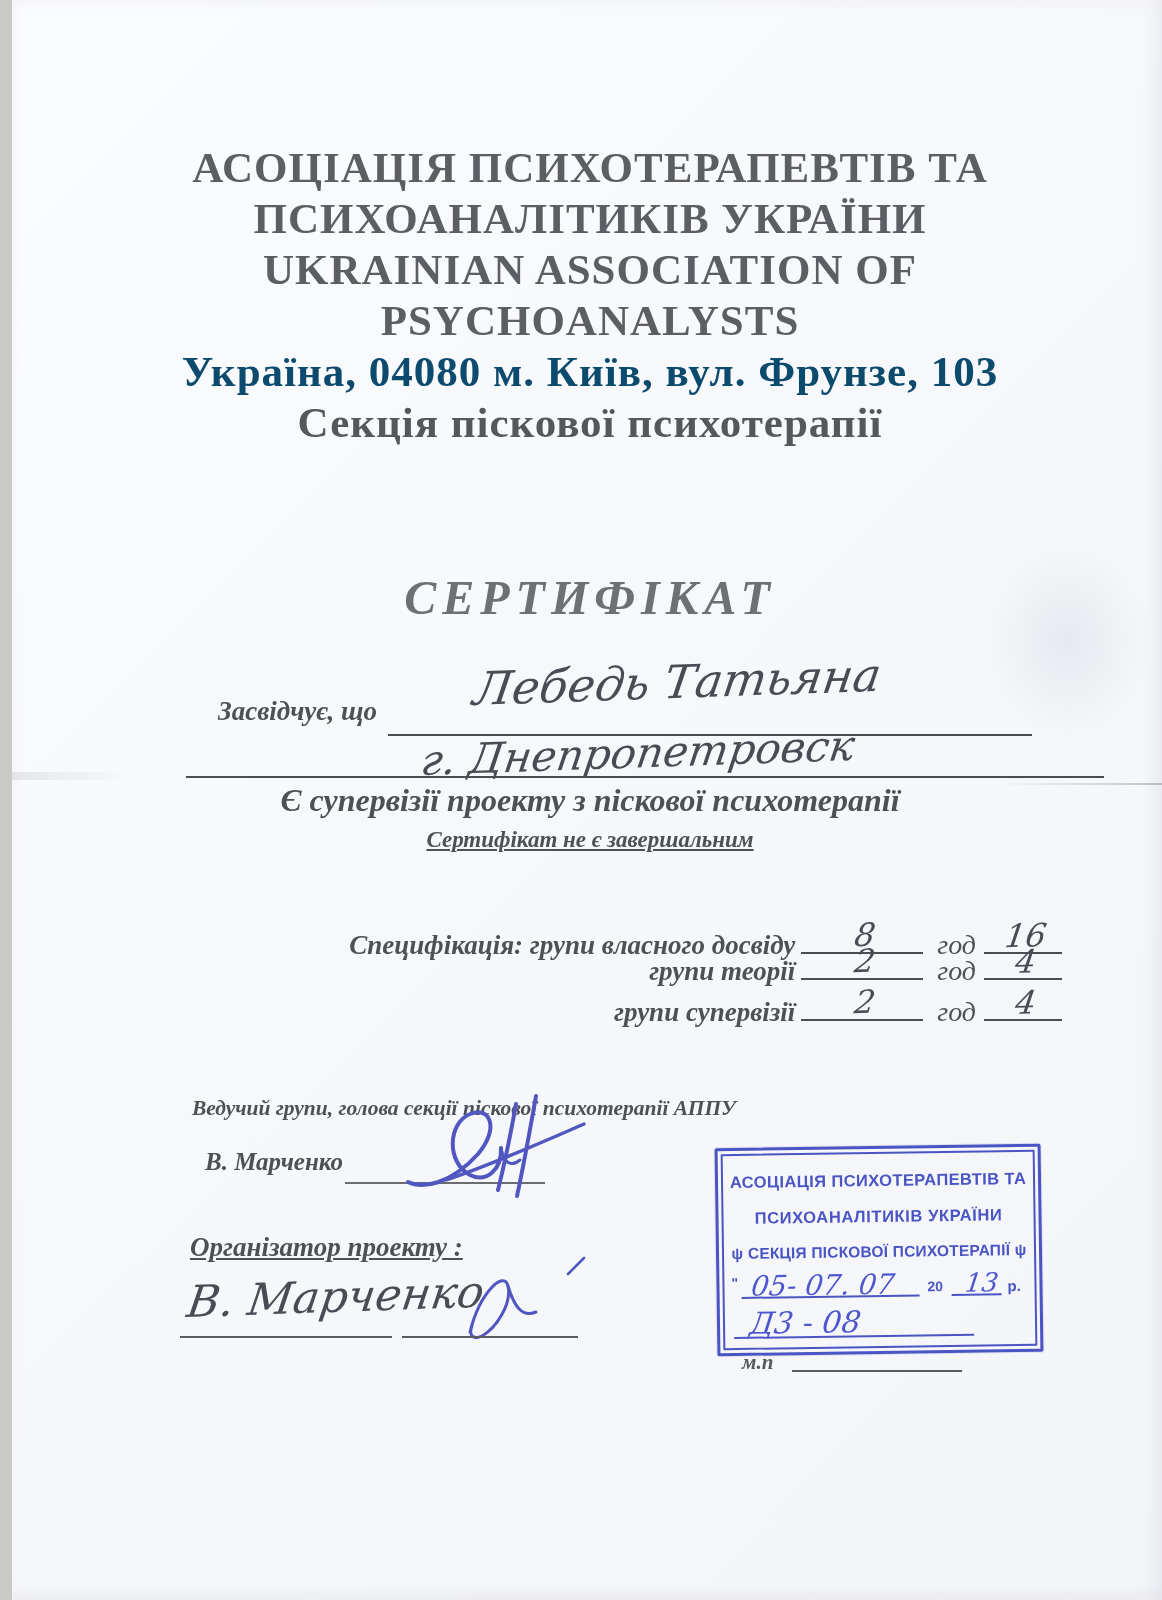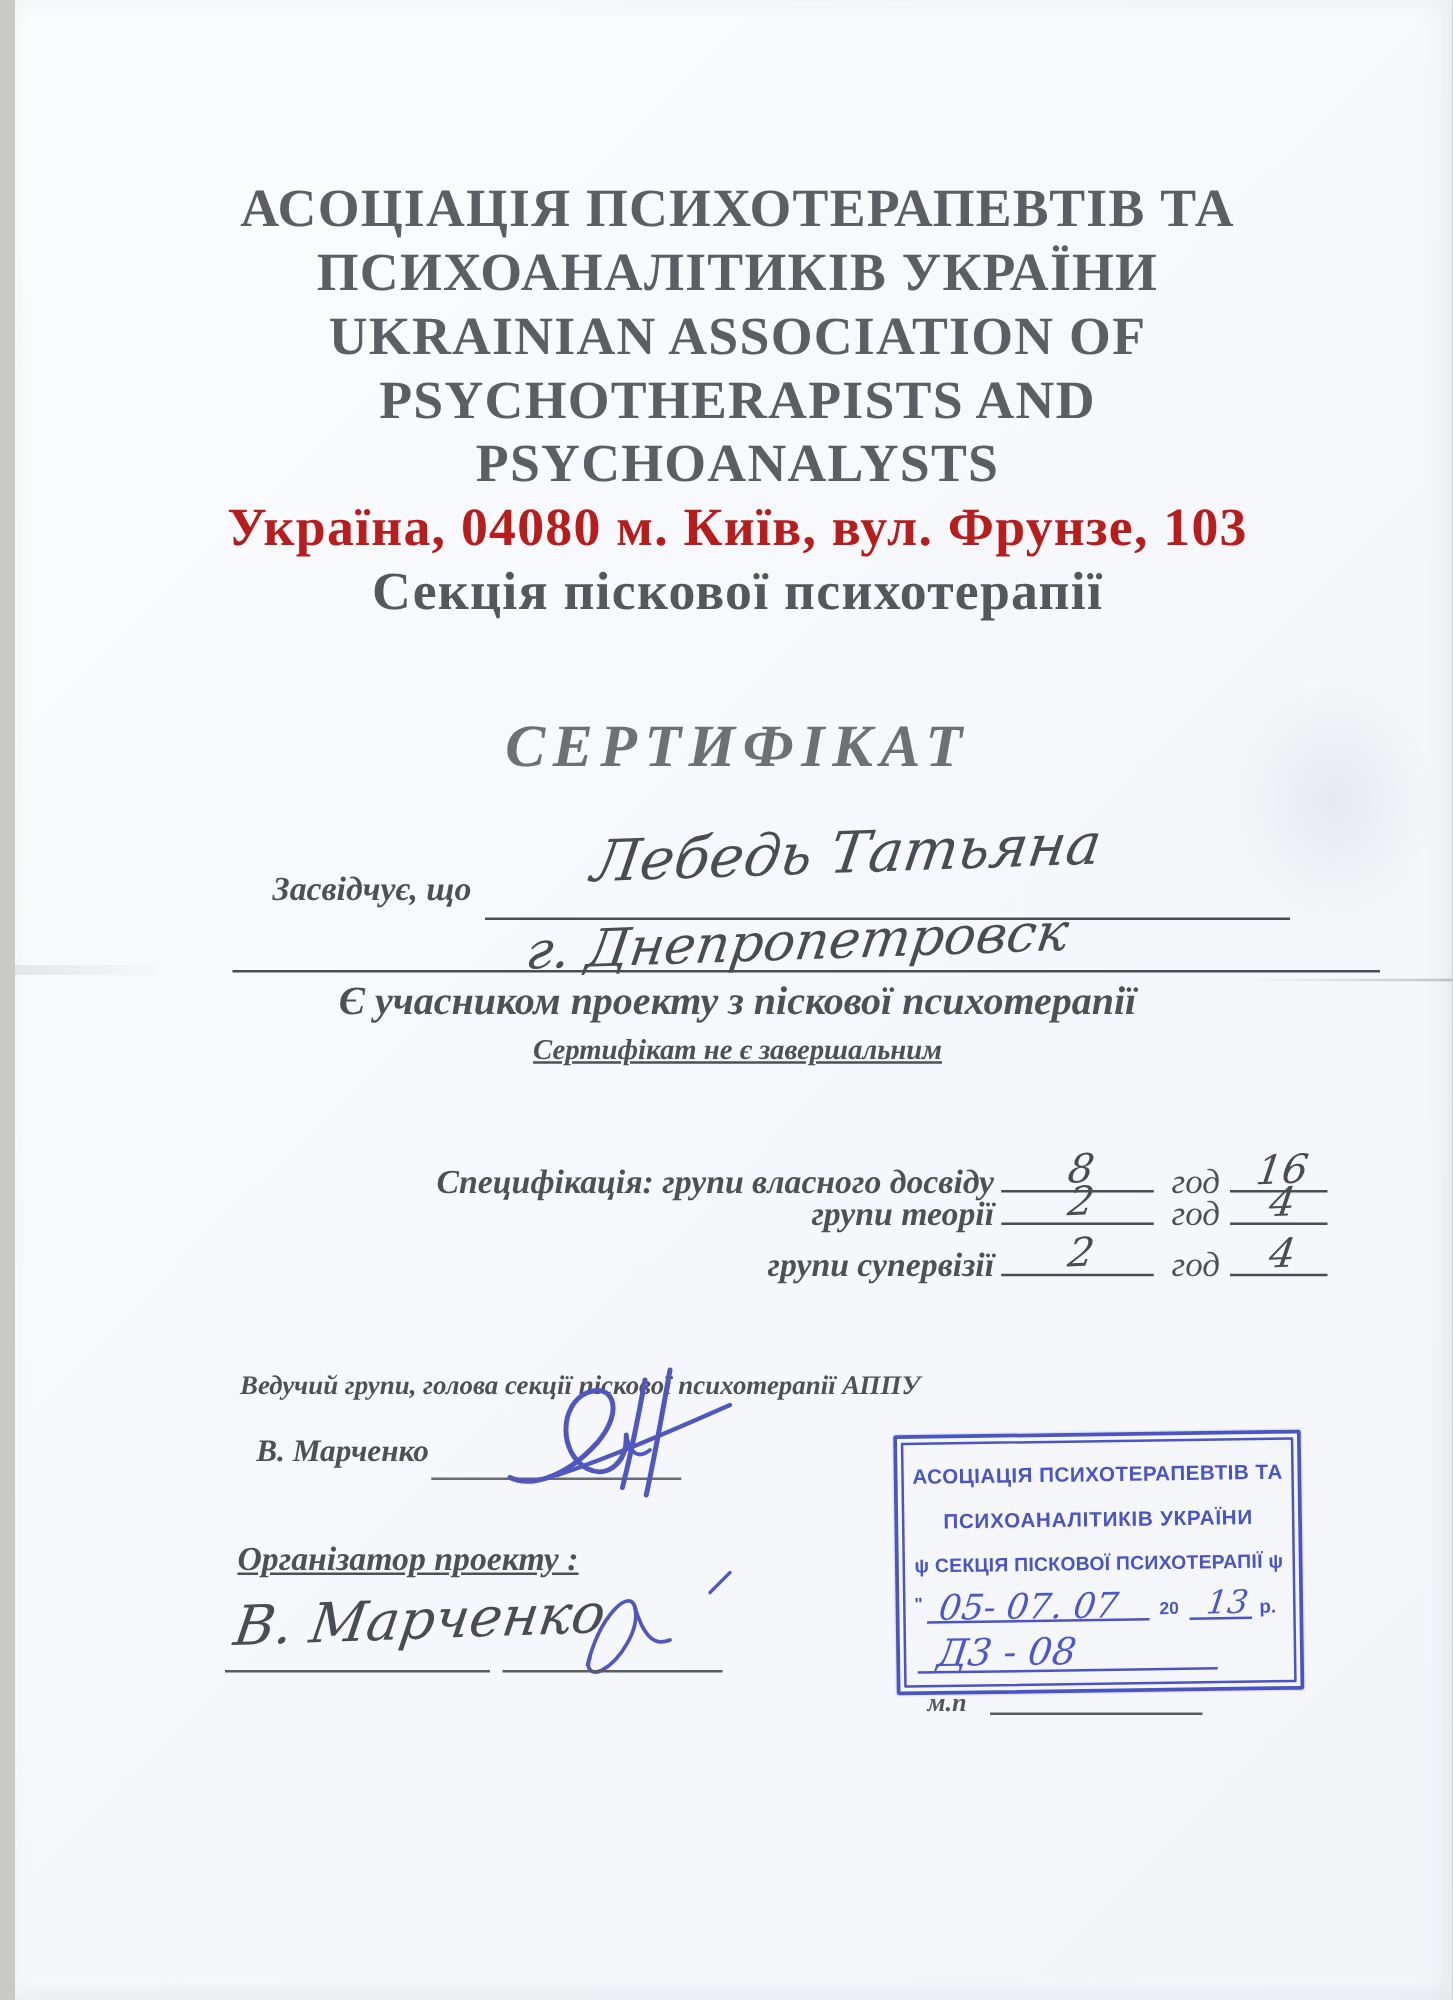--- a/index.html
+++ b/index.html
@@ -72,36 +72,35 @@
 
 <div class="paper"></div>
 <div class="shade-tr"></div>
 <div class="crease-right"></div>
 <div class="crease-left"></div>
 
 <div class="abs center-block" style="top:142px;">
   <div class="hdr">АСОЦІАЦІЯ ПСИХОТЕРАПЕВТІВ ТА</div>
   <div class="hdr">ПСИХОАНАЛІТИКІВ УКРАЇНИ</div>
   <div class="hdr">UKRAINIAN ASSOCIATION OF</div>
-  <div class="hdr">PSYCHOTHERAPISTS AND</div>
   <div class="hdr">PSYCHOANALYSTS</div>
-  <div class="hdr" style="color:#b91c1c;">Україна, 04080 м. Київ, вул. Фрунзе, 103</div>
+  <div class="hdr" style="color:#0c4a6e;">Україна, 04080 м. Київ, вул. Фрунзе, 103</div>
   <div class="hdr" style="color:#55575c;">Секція піскової психотерапії</div>
 </div>
 
 <div class="abs center-block doc-title" style="top:570px;">СЕРТИФІКАТ</div>
 
 <div class="abs lbl" style="left:218px; top:696px; font-size:27px;">Засвідчує, що</div>
 <div class="abs hand" style="left:470px; top:662px; font-size:46px;">Лебедь Татьяна</div>
 <div class="abs u-line" style="left:388px; top:700px; width:644px; height:36px;"></div>
 
 <div class="abs hand" style="left:418px; top:736px; font-size:42px;">г. Днепропетровск</div>
 <div class="abs u-line" style="left:186px; top:742px; width:918px; height:36px;"></div>
 
-<div class="abs center-block lbl" style="top:782px; font-size:32px;">Є учасником проекту з піскової психотерапії</div>
+<div class="abs center-block lbl" style="top:782px; font-size:32px;">Є супервізії проекту з піскової психотерапії</div>
 <div class="abs center-block lbl" style="top:827px; font-size:23px; text-decoration:underline;">Сертифікат не є завершальним</div>
 
 <div class="spec-row" style="top:902px;margin-top:16px;">
   <span class="spec-label">Специфікація: групи власного досвіду</span>
   <span class="spec-line" style="width:122px; margin-left:6px;">
       <span class="hand">8</span>
     </span>
   <span class="hod">год</span>
   <span class="spec-line" style="width:78px;">
       <span class="hand">16</span>

